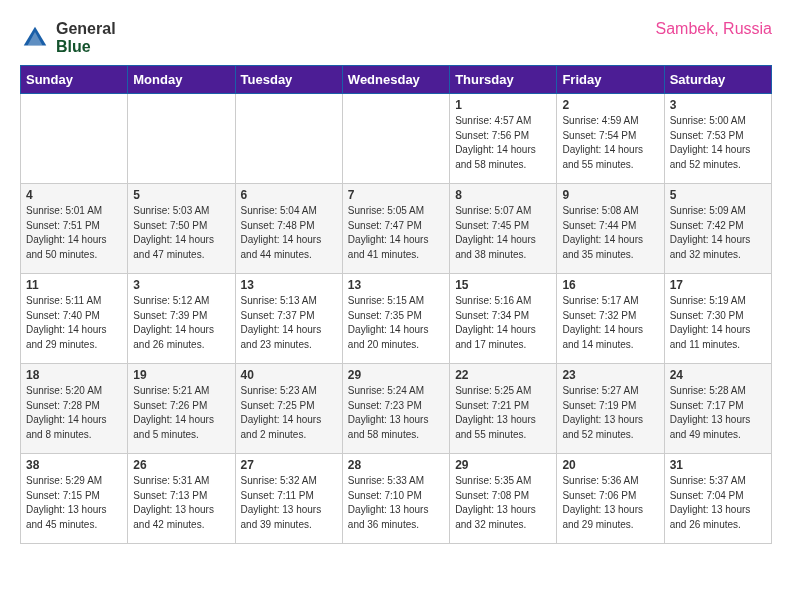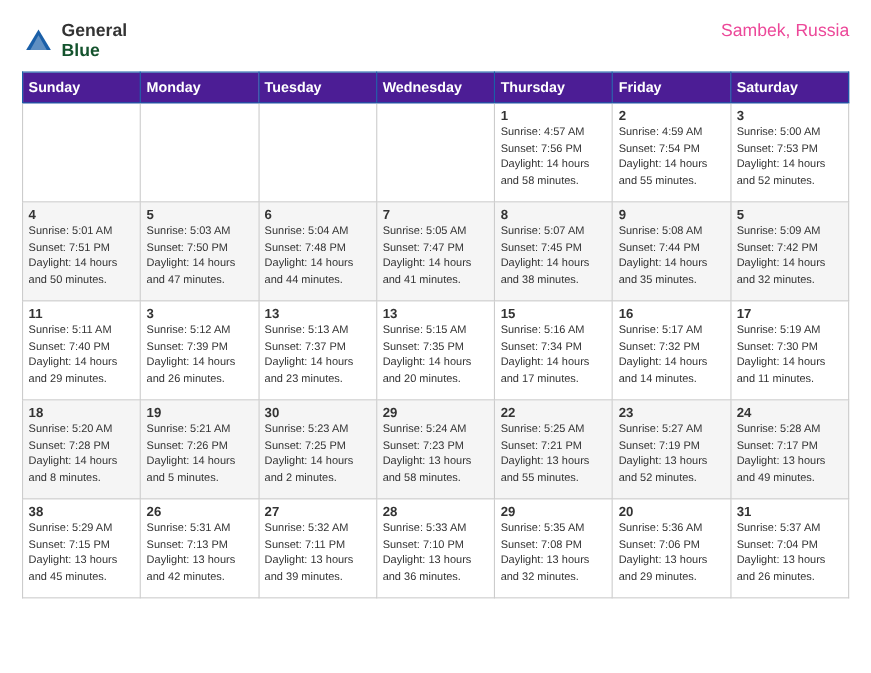--- a/index.html
+++ b/index.html
@@ -206,21 +206,21 @@
       <tr>
         <td>
           <div class="day-num">18</div>
           <div class="cell-text">Sunrise: 5:20 AM<br>Sunset: 7:28 PM<br>Daylight: 14 hours<br>and 8 minutes.</div>
         </td>
         <td>
           <div class="day-num">19</div>
           <div class="cell-text">Sunrise: 5:21 AM<br>Sunset: 7:26 PM<br>Daylight: 14 hours<br>and 5 minutes.</div>
         </td>
         <td>
-          <div class="day-num">30</div>
+          <div class="day-num">40</div>
           <div class="cell-text">Sunrise: 5:23 AM<br>Sunset: 7:25 PM<br>Daylight: 14 hours<br>and 2 minutes.</div>
         </td>
         <td>
           <div class="day-num">29</div>
           <div class="cell-text">Sunrise: 5:24 AM<br>Sunset: 7:23 PM<br>Daylight: 13 hours<br>and 58 minutes.</div>
         </td>
         <td>
           <div class="day-num">22</div>
           <div class="cell-text">Sunrise: 5:25 AM<br>Sunset: 7:21 PM<br>Daylight: 13 hours<br>and 55 minutes.</div>
         </td>

